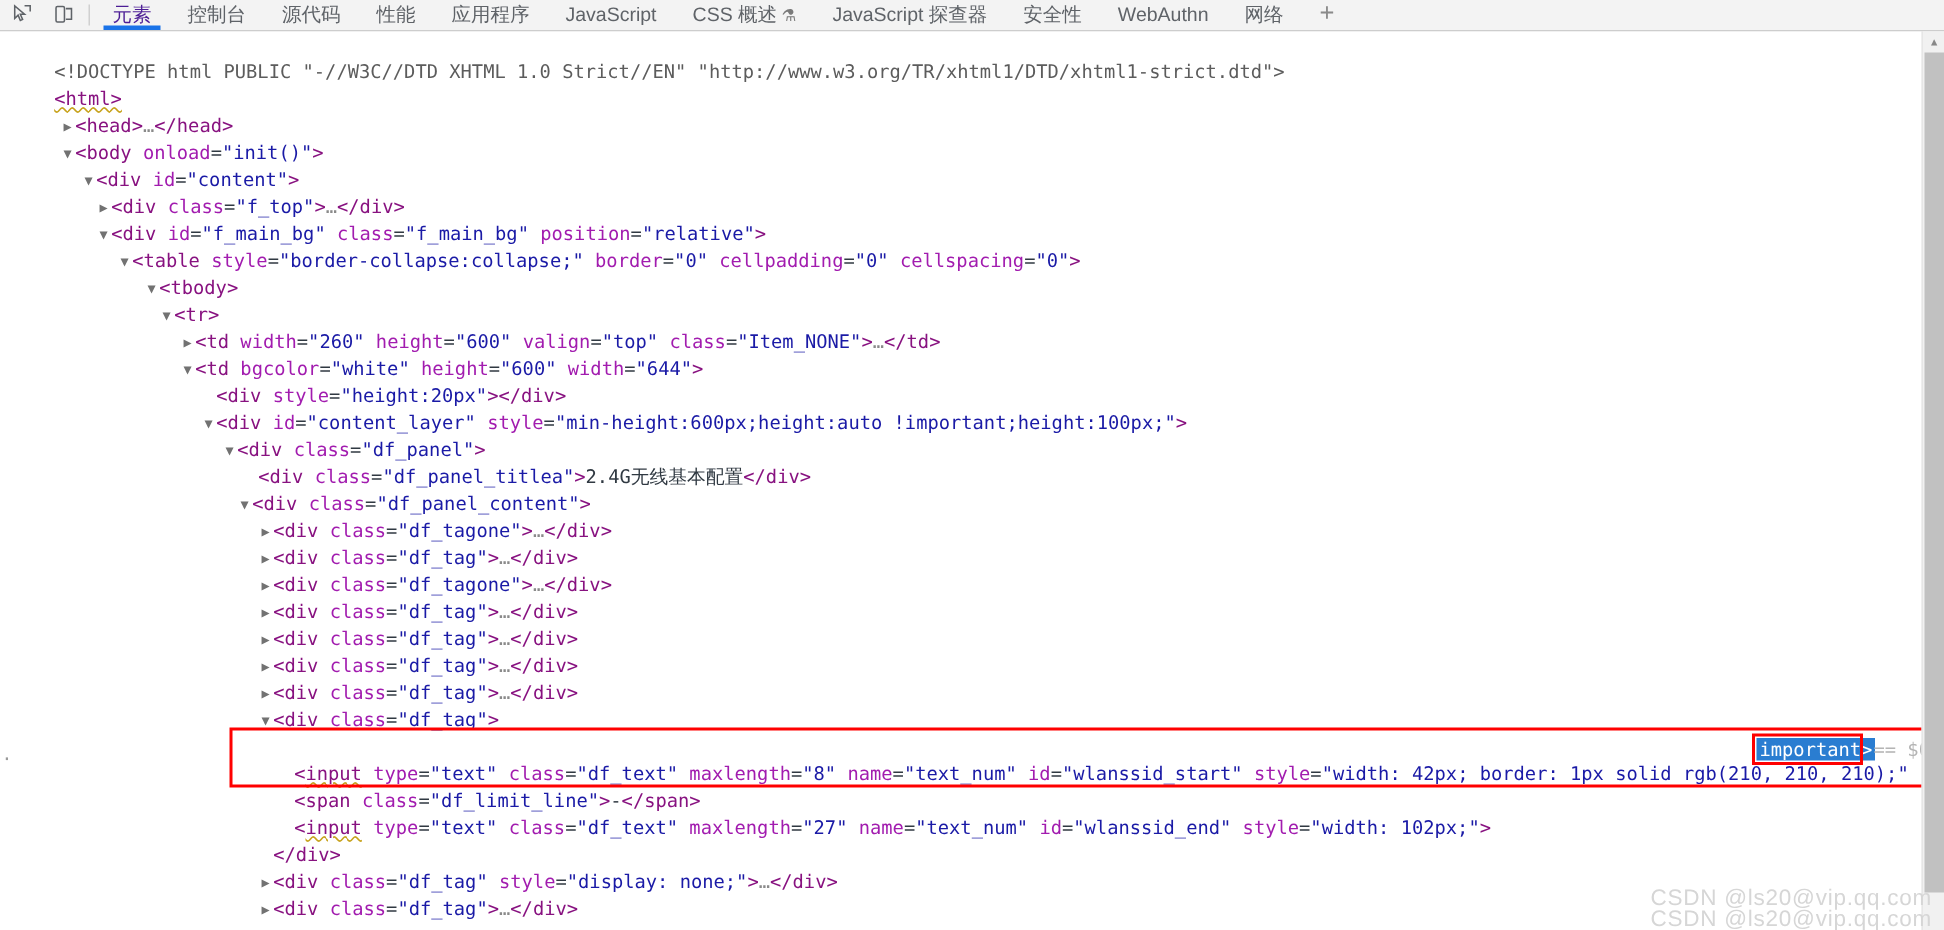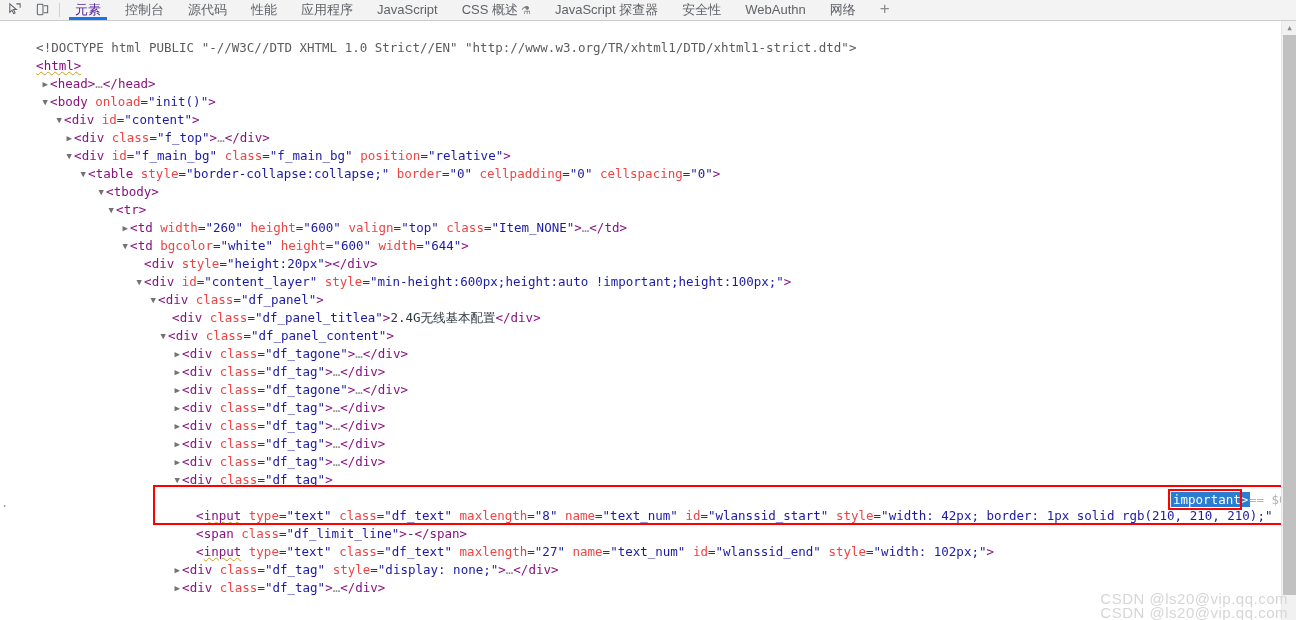--- a/index.html
+++ b/index.html
@@ -104,21 +104,21 @@
     color: #5c5c5c;
     padding-left: 6px;
   }
   .code-line.selected-row {
     background: #ffffff;
   }
 
   
   .tagname   { color: #881280; }
   .bracket   { color: #881280; }
-  .attrname  { color: #ef4444; }
+  .attrname  { color: #a21caf; }
   .attrval   { color: #1a1aa6; }
   .text      { color: #303942; }
   .doctype   { color: #5c5c5c; }
   .punct     { color: #303942; }
 
   
   .tri {
     display: inline-block;
     width: 10px;
     color: #727272;
@@ -391,20 +391,23 @@
 
   <div class="code-line" style="padding-left:166px">
     <span class="bracket">&lt;</span><span class="tagname">span</span> <span class="attrname">class</span><span class="punct">=</span><span class="attrval">"df_limit_line"</span><span class="bracket">&gt;</span><span class="text">-</span><span class="bracket">&lt;/</span><span class="tagname">span</span><span class="bracket">&gt;</span>
   </div>
 
   <div class="code-line" style="padding-left:166px">
     <span class="bracket">&lt;</span><span class="tagname squiggle">input</span> <span class="attrname">type</span><span class="punct">=</span><span class="attrval">"text"</span> <span class="attrname">class</span><span class="punct">=</span><span class="attrval">"df_text"</span> <span class="attrname">maxlength</span><span class="punct">=</span><span class="attrval">"27"</span> <span class="attrname">name</span><span class="punct">=</span><span class="attrval">"text_num"</span> <span class="attrname">id</span><span class="punct">=</span><span class="attrval">"wlanssid_end"</span> <span class="attrname">style</span><span class="punct">=</span><span class="attrval">"width: 102px;"</span><span class="bracket">&gt;</span>
   </div>
 
 
+  <div class="code-line" style="padding-left:152px">
+    <span class="bracket">&lt;/div&gt;</span>
+  </div>
 
   <div class="code-line" style="padding-left:142px">
     <span class="tri">▶</span><span class="bracket">&lt;</span><span class="tagname">div</span> <span class="attrname">class</span><span class="punct">=</span><span class="attrval">"df_tag"</span> <span class="attrname">style</span><span class="punct">=</span><span class="attrval">"display: none;"</span><span class="bracket">&gt;</span><span class="ellipsis">…</span><span class="bracket">&lt;/</span><span class="tagname">div</span><span class="bracket">&gt;</span>
   </div>
 
   <div class="code-line" style="padding-left:142px">
     <span class="tri">▶</span><span class="bracket">&lt;</span><span class="tagname">div</span> <span class="attrname">class</span><span class="punct">=</span><span class="attrval">"df_tag"</span><span class="bracket">&gt;</span><span class="ellipsis">…</span><span class="bracket">&lt;/</span><span class="tagname">div</span><span class="bracket">&gt;</span>
   </div>
 
 </div>

